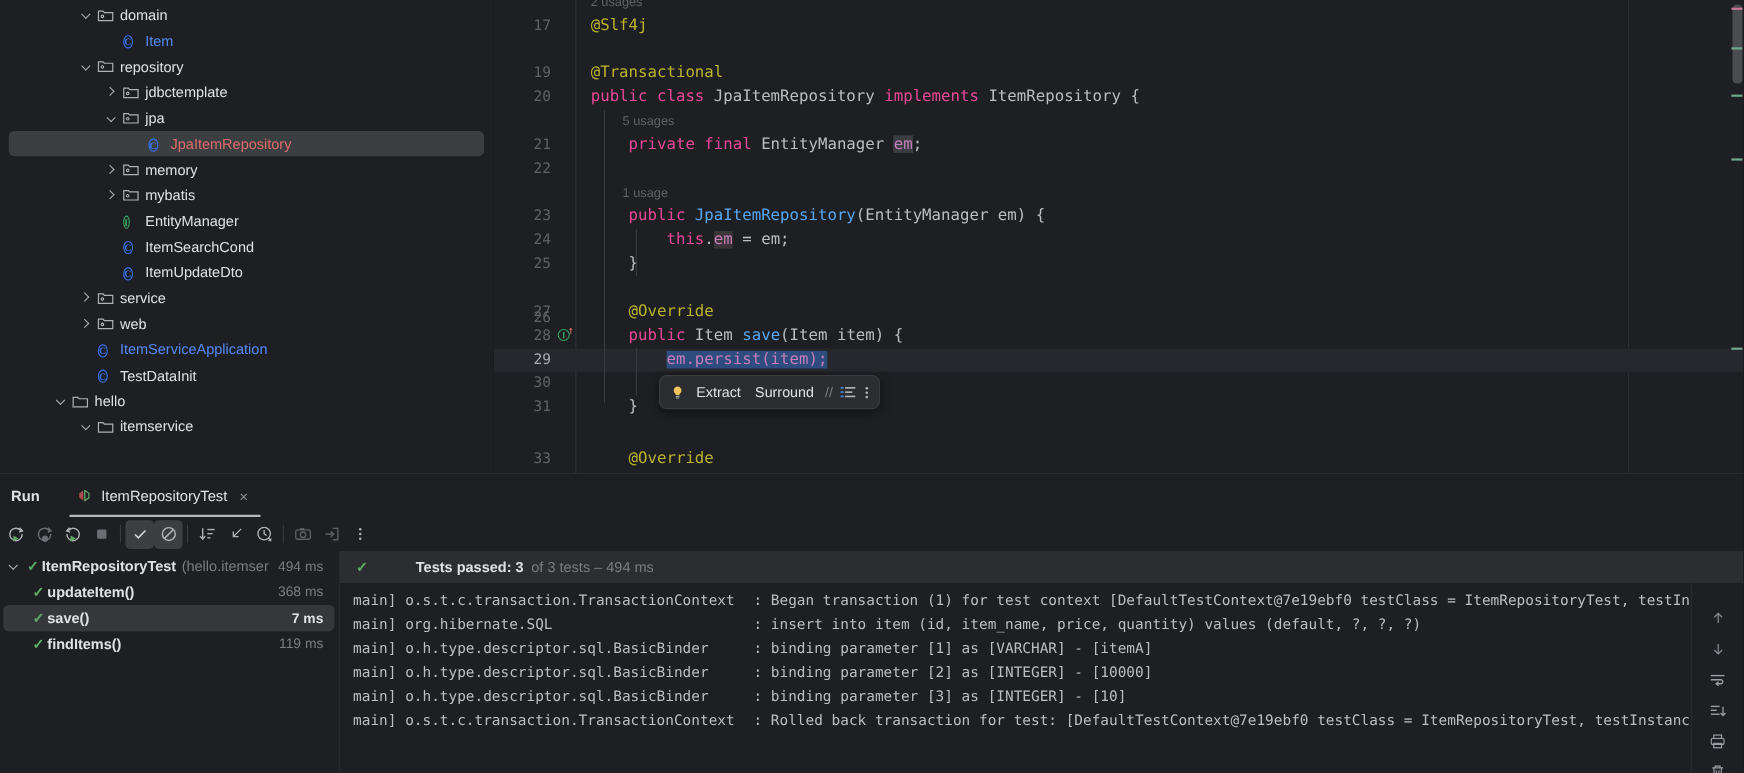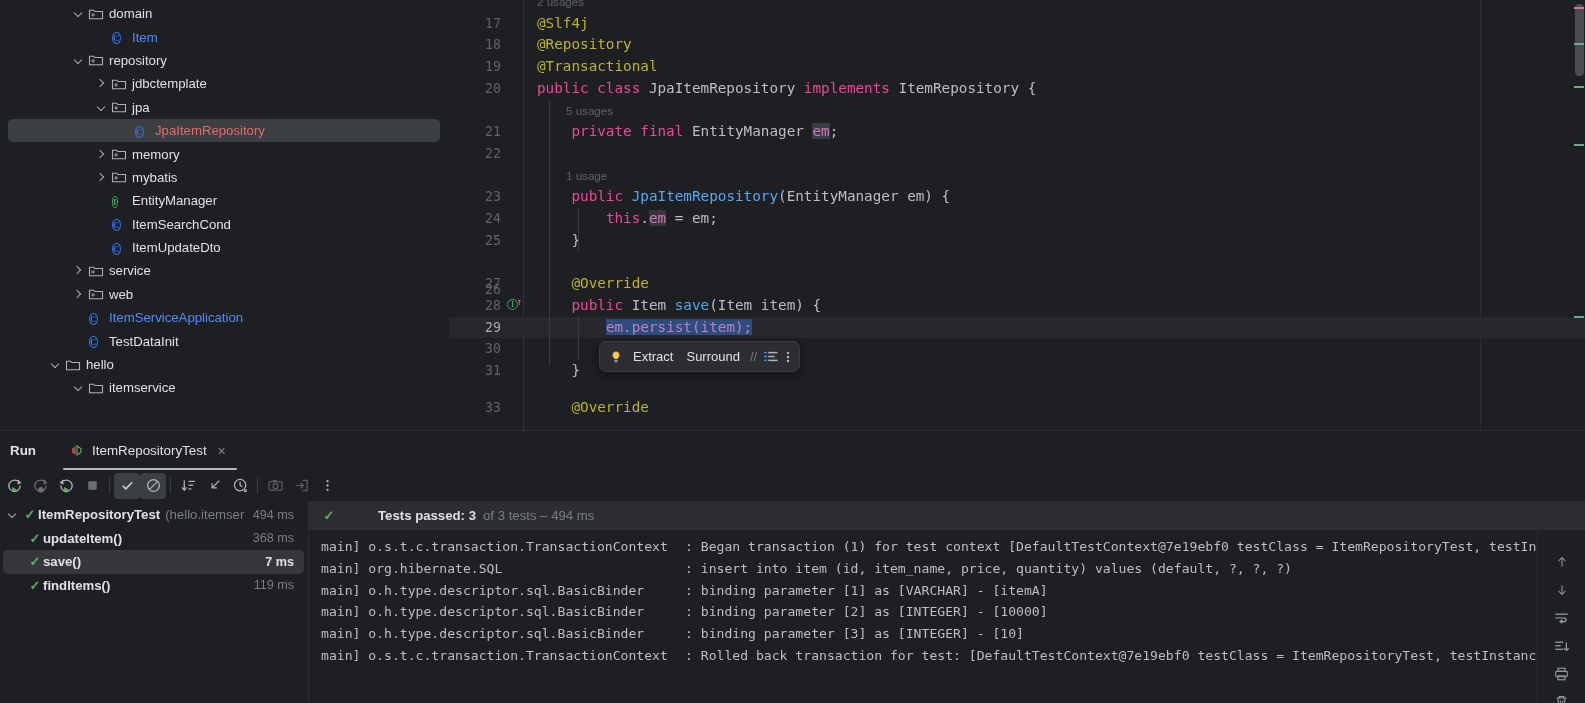--- a/index.html
+++ b/index.html
@@ -560,37 +560,36 @@
         </div>
       </div>
 
     <div class="editor">
       <div class="gutter"></div>
       <div class="gutter-sep"></div>
       <div class="margin-line" style="left:1031px;"></div>
       <div class="code-area" id="codeArea">
           <div class="crow" style="top: -9px;"><span class="hint" style="left: 88px;">2 usages</span></div>
           <div class="crow" style="top: 12.7px;"><span class="lnum">17</span><span class="ctext"><span class="ann">@Slf4j</span></span></div>
-          <div class="crow" style="top: 34.4px;"><span class="lnum">18</span><span class="ctext"><span class="ann">@Repository</span></span></div>
           <div class="crow" style="top: 56.1px;"><span class="lnum">19</span><span class="ctext"><span class="ann">@Transactional</span></span></div>
           <div class="crow" style="top: 77.8px;"><span class="lnum">20</span><span class="ctext"><span class="kw">public class </span><span>JpaItemRepository </span><span class="kw">implements </span><span>ItemRepository {</span></span></div>
           <div class="crow" style="top: 99.5px;"><span class="hint" style="left: 117px;">5 usages</span></div>
           <div class="crow" style="top: 121.2px;"><span class="lnum">21</span><span class="ctext"><span>    </span><span class="kw">private final </span><span>EntityManager </span><span class="em-bg">em</span><span>;</span></span></div>
           <div class="crow" style="top: 142.9px;"><span class="lnum">22</span><span class="ctext"></span></div>
           <div class="crow" style="top: 164.6px;"><span class="hint" style="left: 117px;">1 usage</span></div>
           <div class="crow" style="top: 186.3px;"><span class="lnum">23</span><span class="ctext"><span>    </span><span class="kw">public </span><span class="mtd">JpaItemRepository</span><span>(EntityManager em) {</span></span></div>
           <div class="crow" style="top: 208px;"><span class="lnum">24</span><span class="ctext"><span>        </span><span class="kw">this</span><span>.</span><span class="fld-bg">em</span><span> = em;</span></span></div>
           <div class="crow" style="top: 229.7px;"><span class="lnum">25</span><span class="ctext"><span>    }</span></span></div>
           <div class="crow" style="top: 251.4px; margin-top: 28px;"><span class="lnum">26</span><span class="ctext"></span></div>
           <div class="crow" style="top: 273.1px;"><span class="lnum">27</span><span class="ctext"><span>    </span><span class="ann">@Override</span></span></div>
           <div class="crow" style="top: 294.8px;"><span class="lnum">28</span><span class="gutter-icon" style="left: 58px; top: 4px;"><span class="gi-circle">I</span><span class="gi-arrow">↑</span></span><span class="ctext"><span>    </span><span class="kw">public </span><span>Item </span><span class="mtd">save</span><span>(Item item) {</span></span></div>
           <div class="crow hl" style="top: 316.5px;"><span class="lnum cur">29</span><span class="ctext"><span>        </span><span class="sel fld">em.persist(item);</span></span></div>
           <div class="crow" style="top: 338.2px;"><span class="lnum">30</span><span class="ctext"></span></div>
           <div class="crow" style="top: 359.9px;"><span class="lnum">31</span><span class="ctext"><span>    }</span></span></div>
-          <div class="crow" style="top: 397px;"><span class="lnum">33</span><span class="ctext"><span>    </span><span class="ann">@Override</span></span></div>
+          <div class="crow" style="top: 407px;"><span class="lnum">33</span><span class="ctext"><span>    </span><span class="ann">@Override</span></span></div>
           <div class="indent-guide" style="left: 100px; top: 100px; height: 266px;"></div>
           <div class="indent-guide" style="left: 129px; top: 208px; height: 43px;"></div>
           <div class="indent-guide" style="left: 129px; top: 316px; height: 44px;"></div>
         </div>
 
       <div class="intention-popup" style="left:150px; top:341px;">
         <span style="display:flex;align-items:center;">
           <svg width="14" height="14" viewBox="0 0 16 16">
             <path d="M8 1.6c-2.2 0-4 1.8-4 4 0 1.5.8 2.6 1.5 3.3.3.3.5.7.5 1.1v.3h4v-.3c0-.4.2-.8.5-1.1C11.2 8.2 12 7.1 12 5.6c0-2.2-1.8-4-4-4z" fill="#F2C55C"></path>
             <rect x="6" y="11.3" width="4" height="1.1" fill="#B0B3B8"></rect>

